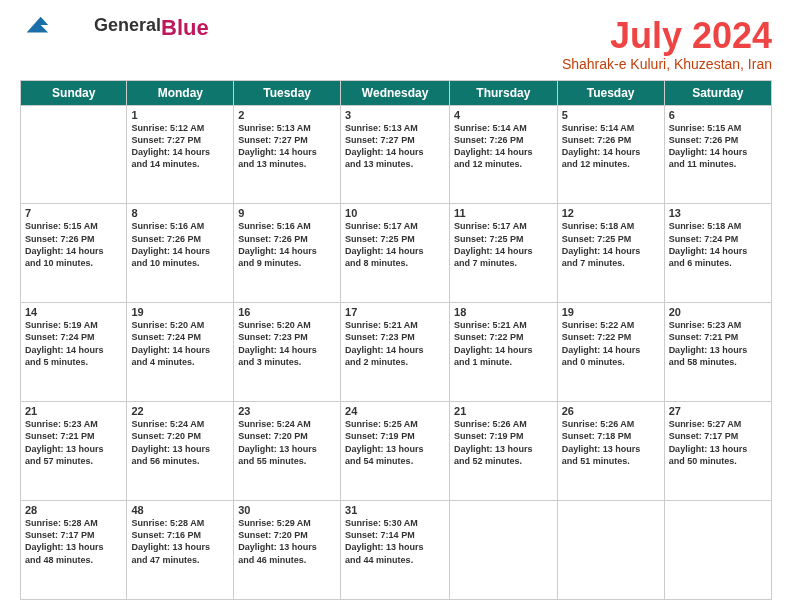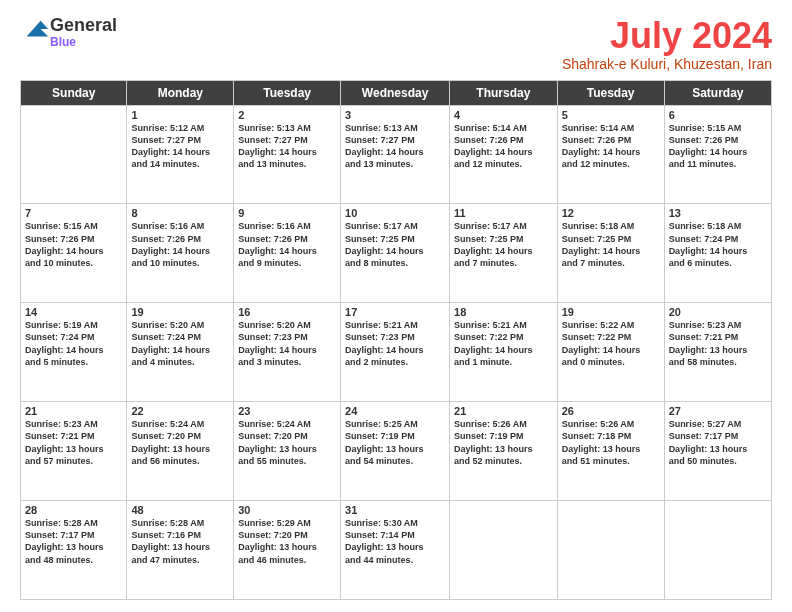--- a/index.html
+++ b/index.html
@@ -23,32 +23,33 @@
       align-items: flex-start;
       margin-bottom: 8px;
     }
     .logo {
       display: flex;
       align-items: center;
       gap: 0px;
     }
     .logo-text {
       display: flex;
-      flex-direction: column;
+      flex-direction: row;
       line-height: 1.1;
+      margin-left: 44px;
     }
     .logo-general {
       font-size: 18px;
       font-weight: bold;
       color: #333;
     }
     .logo-blue {
-      font-size: 12px;
-      font-weight: bold;
-      color: #8b5cf6;
+      font-size: 22px;
+      font-weight: bold;
+      color: #be185d;
     }
     .logo-icon {
       width: 28px;
       height: 28px;
       margin-left: 2px;
       margin-top: -4px;
     }
     .title-section {
       text-align: right;
     }
@@ -61,21 +62,21 @@
     .subtitle {
       font-size: 14px;
       color: #c2410c;
     }
     .calendar-table {
       width: 100%;
       border-collapse: collapse;
       flex: 1;
     }
     .calendar-table th {
-      background: #404040;
+      background: #0f766e;
       color: #fff;
       font-size: 12px;
       font-weight: bold;
       padding: 5px 4px;
       text-align: center;
       border: 1px solid #ccc;
     }
     .calendar-table td {
       border: 1px solid #ccc;
       vertical-align: top;

